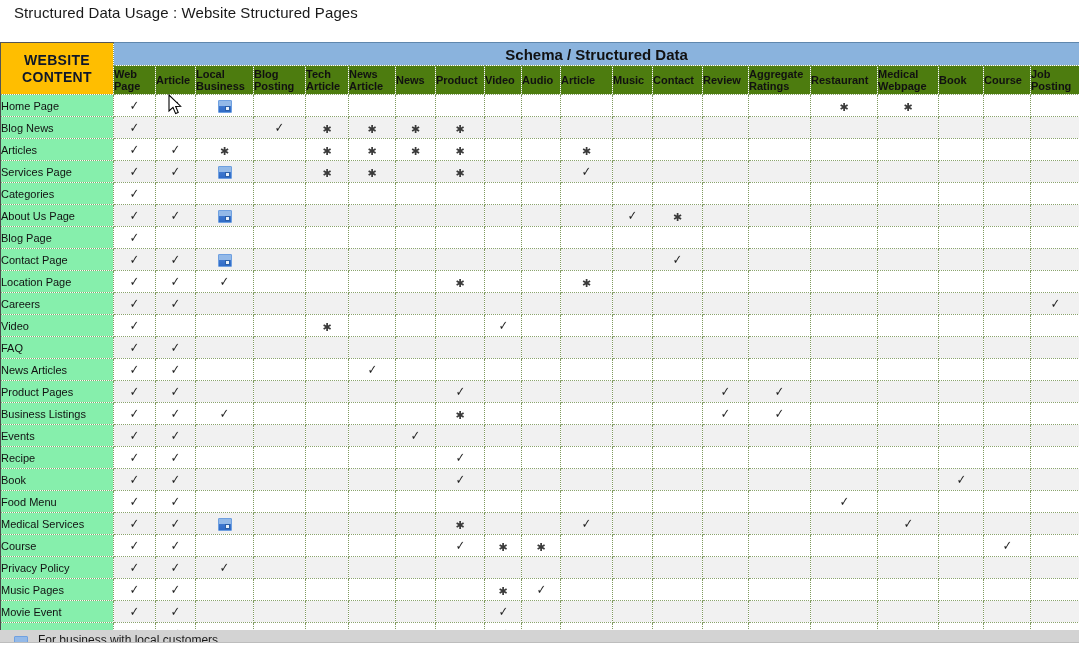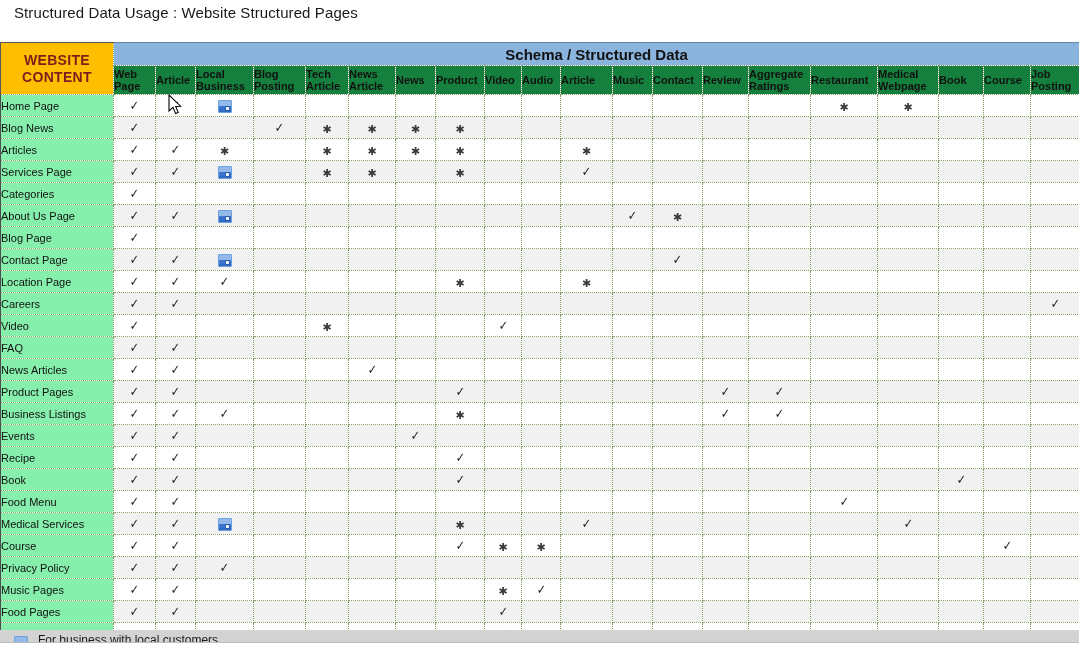--- a/index.html
+++ b/index.html
@@ -36,35 +36,35 @@
   }
   
   .corner{
     background:#FFBE00;
     border:1px solid #555;
     text-align:center;
     font-weight:bold;
     font-size:14px;
     line-height:17px;
     letter-spacing:.3px;
-    color:#7f1d1d;
+    color:#0f172a;
     width:103px;
   }
   .schema-banner{
     background:#8ab3dd;
     font-weight:bold;
     font-size:15px;
     color:#111;
     height:22px;
     border-bottom:1px solid #ffffff;
     border-top:1px solid #5f87ad;
     border-right:1px solid #8ab3dd;
   }
   th.colhead{
-    background:#15803d;
+    background:#4d7c0f;
     color:#111;
     font-weight:bold;
     font-size:11px;
     line-height:12px;
     text-align:left;
     padding:2px 0 2px 4px;
     height:28px;
     vertical-align:bottom;
     border-right:1px solid #ffffff;
     border-bottom:1px solid #c9dbea;
@@ -749,21 +749,21 @@
           <td class="cell"></td>
           <td class="cell"></td>
           <td class="cell"></td>
           <td class="cell"></td>
           <td class="cell"></td>
           <td class="cell"></td>
           <td class="cell"></td>
           <td class="cell"></td>
         </tr>
         <tr class="alt">
-          <td class="rowlabel">Food Pages</td>
+          <td class="rowlabel">Movie Event</td>
           <td class="cell"><span class="tick">✓</span></td>
           <td class="cell"><span class="tick">✓</span></td>
           <td class="cell"></td>
           <td class="cell"></td>
           <td class="cell"></td>
           <td class="cell"></td>
           <td class="cell"></td>
           <td class="cell"></td>
           <td class="cell"><span class="tick">✓</span></td>
           <td class="cell"></td>

